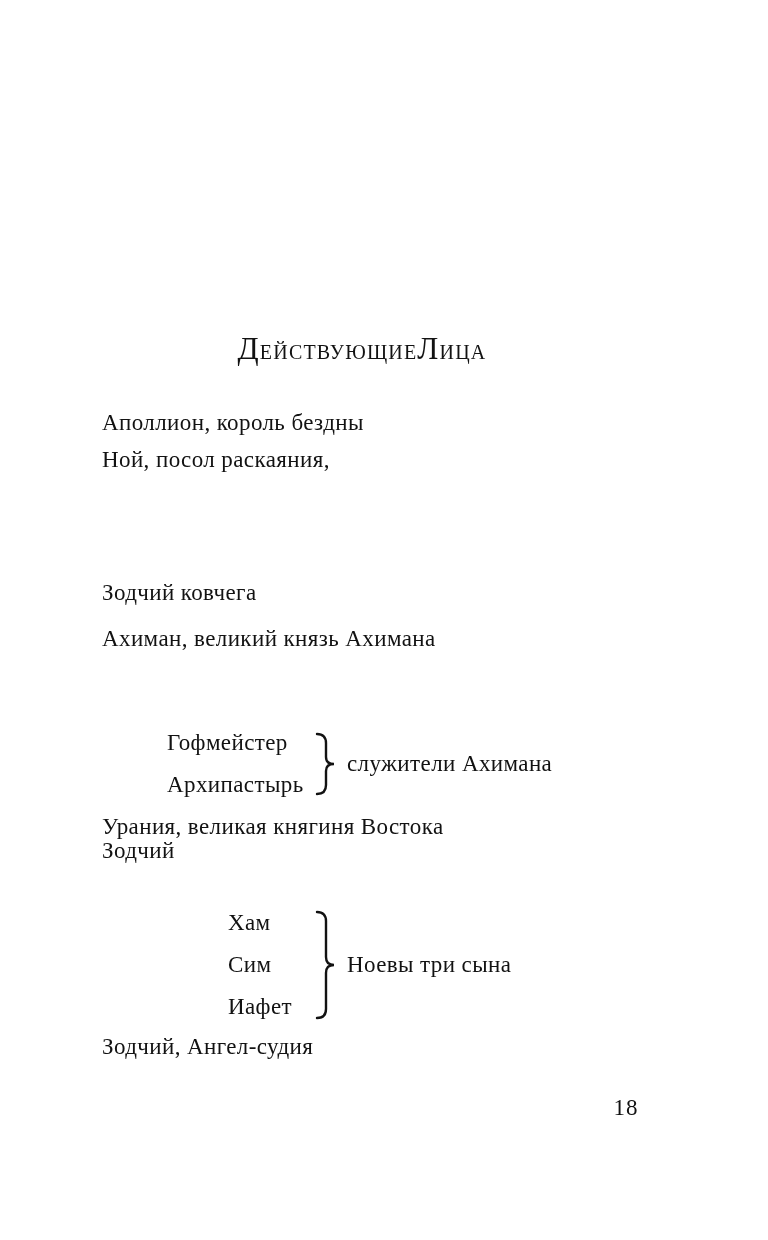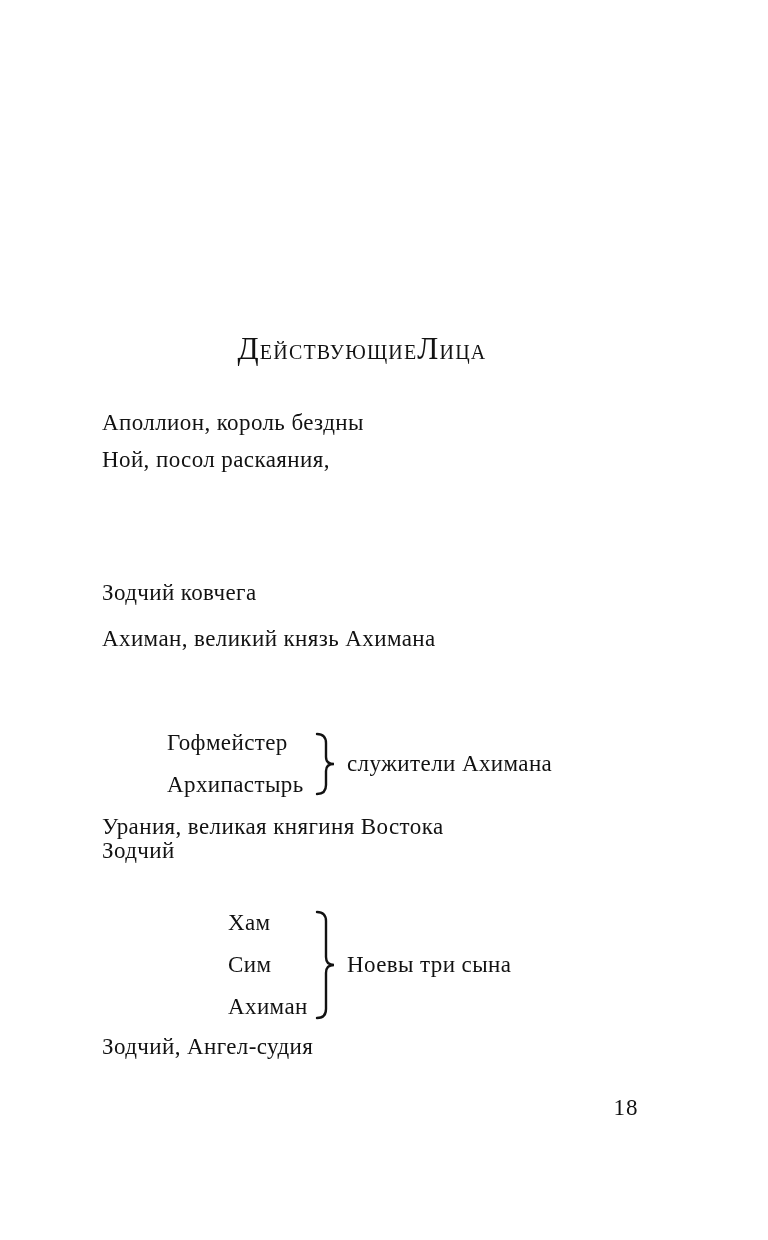--- a/index.html
+++ b/index.html
@@ -109,21 +109,21 @@
   </div>
 
   <div class="centered-line entry-urania">Урания, великая княгиня Востока</div>
 
   <div class="centered-line entry-maidens">Зодчий</div>
 
   <div class="brace-group group-sons">
     <div class="group-names">
       <div class="group-name">Хам</div>
       <div class="group-name">Сим</div>
-      <div class="group-name">Ахиман</div>
+      <div class="group-name">Иафет</div>
     </div>
     <svg class="brace" width="24" height="112" viewBox="0 0 24 112" aria-hidden="true">
       <path d="M4,3 Q13,3 13,12 L13,48 Q13,56 21,56 Q13,56 13,64 L13,100 Q13,109 4,109" fill="none" stroke="#121212" stroke-width="2.4" stroke-linecap="round"></path>
     </svg>
     <div class="group-label">Ноевы три сына</div>
   </div>
 
   <div class="centered-line entry-uriel">Зодчий, Ангел-судия</div>
 
   <div class="page-number">18</div>

